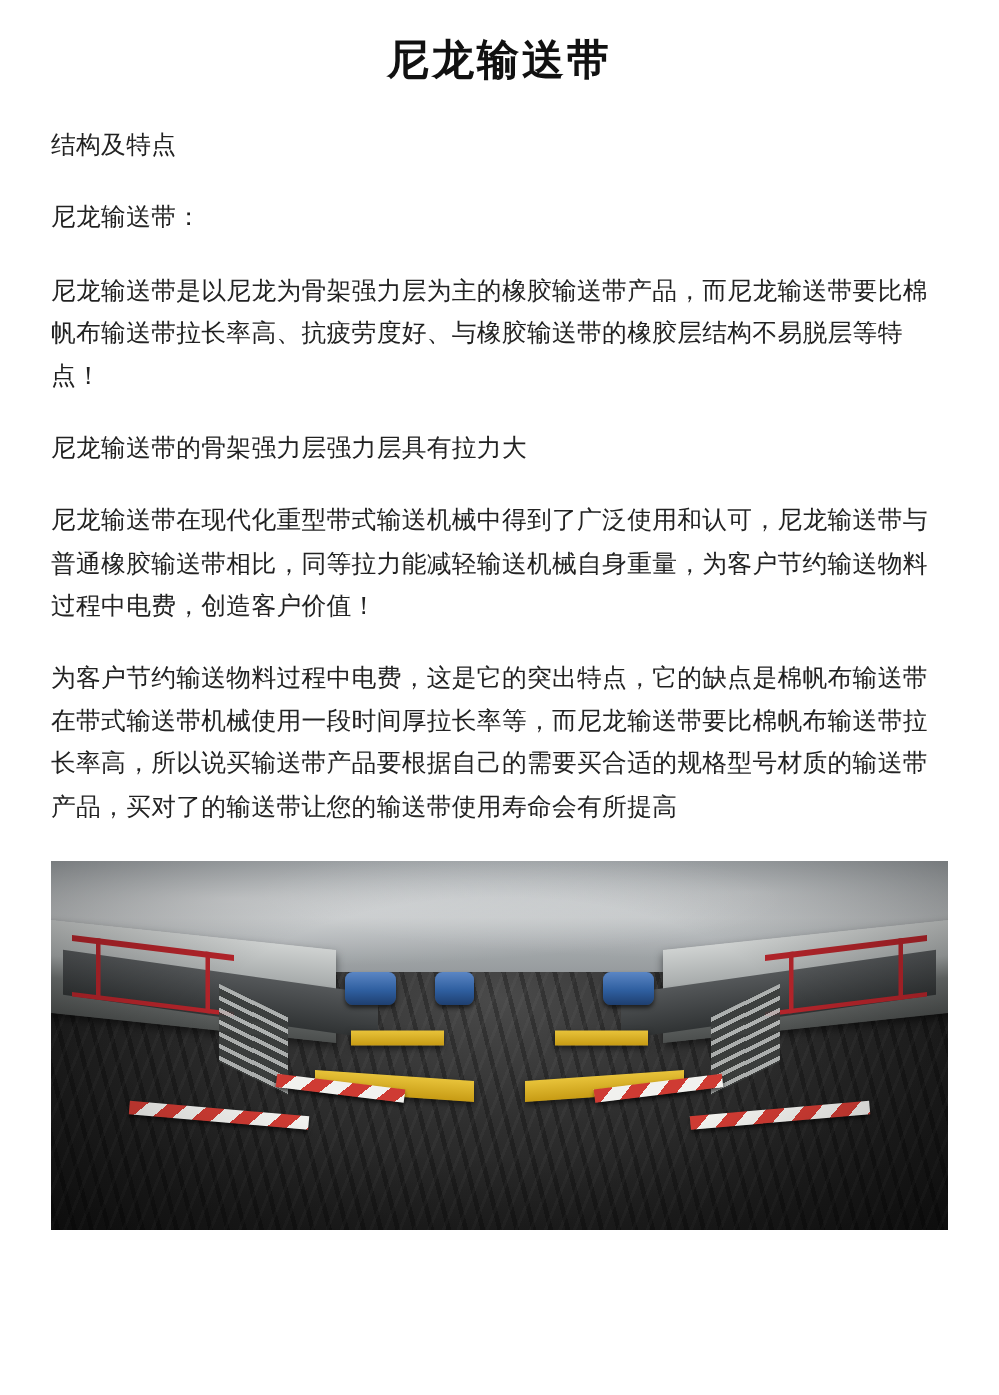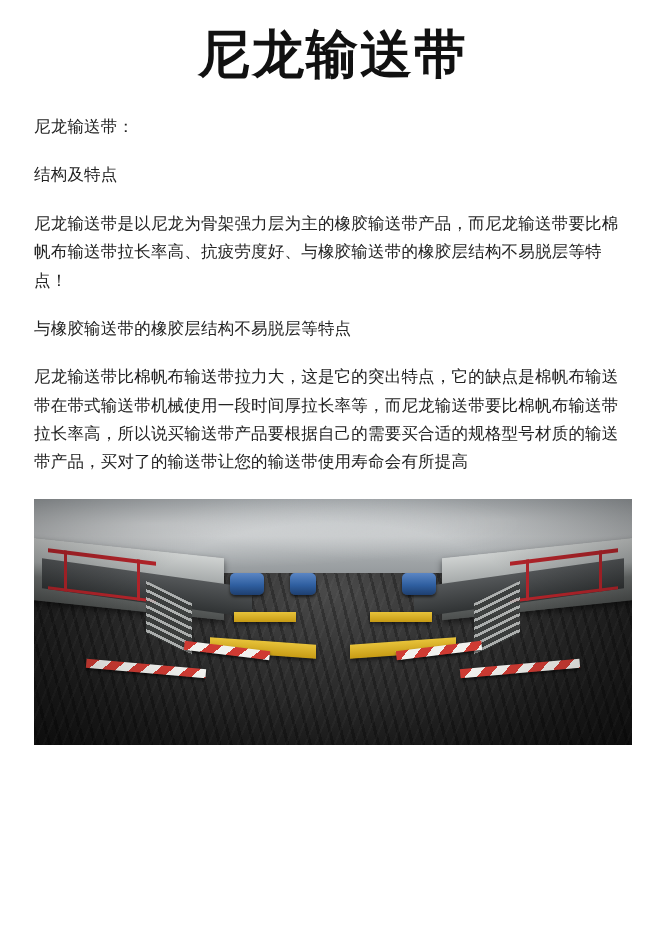--- a/index.html
+++ b/index.html
@@ -15,21 +15,21 @@
     overflow: hidden;
   }
   .page {
     width: 666px;
     height: 930px;
     position: relative;
     box-sizing: border-box;
   }
   .title {
     text-align: center;
-    font-size: 52px;
+    font-size: 28px;
     font-weight: bold;
     letter-spacing: 2px;
     color: #111111;
     margin: 22px 0 0 0;
     line-height: 1.25;
   }
   .body-copy {
     margin: 26px 34px 0 34px;
     width: 598px;
   }
@@ -214,25 +214,26 @@
   }
 </style>
 </head>
 <body>
 
 <div class="page">
 
   <h1 class="title">尼龙输送带</h1>
 
   <div class="body-copy">
+    <p class="para">结构及特点</p>
     <p class="para">尼龙输送带：</p>
-    <p class="para">结构及特点</p>
     <p class="para">尼龙输送带是以尼龙为骨架强力层为主的橡胶输送带产品，而尼龙输送带要比棉帆布输送带拉长率高、抗疲劳度好、与橡胶输送带的橡胶层结构不易脱层等特点！</p>
-    <p class="para">与橡胶输送带的橡胶层结构不易脱层等特点</p>
-    <p class="para">尼龙输送带比棉帆布输送带拉力大，这是它的突出特点，它的缺点是棉帆布输送带在带式输送带机械使用一段时间厚拉长率等，而尼龙输送带要比棉帆布输送带拉长率高，所以说买输送带产品要根据自己的需要买合适的规格型号材质的输送带产品，买对了的输送带让您的输送带使用寿命会有所提高</p>
+    <p class="para">尼龙输送带的骨架强力层强力层具有拉力大</p>
+    <p class="para">尼龙输送带在现代化重型带式输送机械中得到了广泛使用和认可，尼龙输送带与普通橡胶输送带相比，同等拉力能减轻输送机械自身重量，为客户节约输送物料过程中电费，创造客户价值！</p>
+    <p class="para">为客户节约输送物料过程中电费，这是它的突出特点，它的缺点是棉帆布输送带在带式输送带机械使用一段时间厚拉长率等，而尼龙输送带要比棉帆布输送带拉长率高，所以说买输送带产品要根据自己的需要买合适的规格型号材质的输送带产品，买对了的输送带让您的输送带使用寿命会有所提高</p>
   </div>
 
   <div class="photo-wrap">
     <div class="sky"></div>
     <div class="ground"></div>
 
     <div class="gantry left"></div>
     <div class="gantry right"></div>
     <div class="gantry-under left"></div>
     <div class="gantry-under right"></div>

